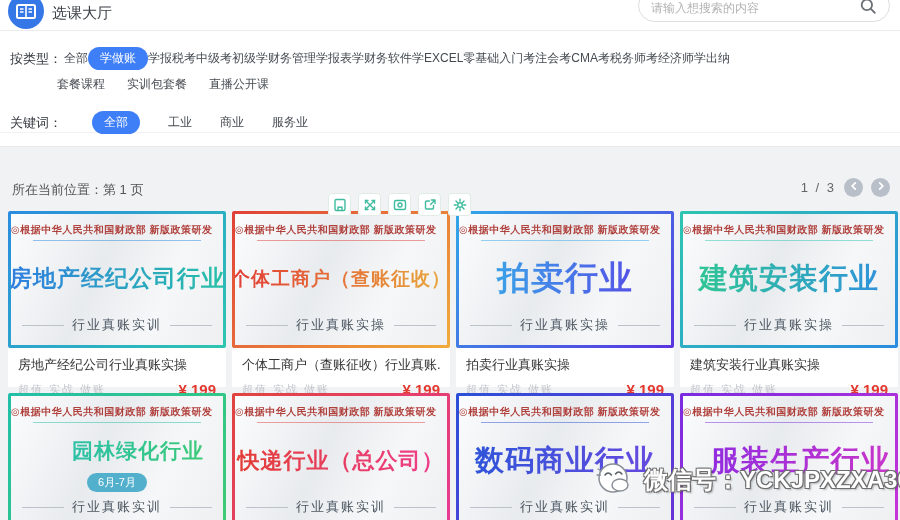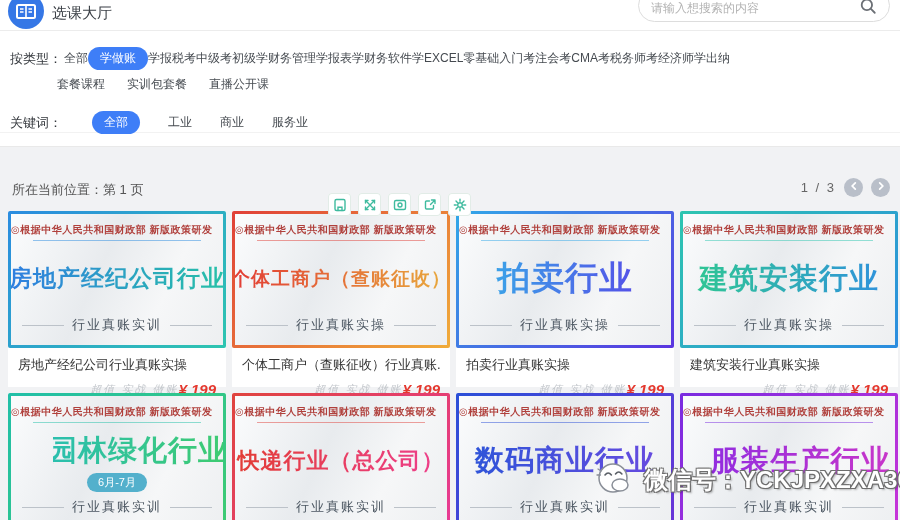--- a/index.html
+++ b/index.html
@@ -61,32 +61,32 @@
   .note-line { width:168px; height:1px; margin:3px auto 0; background:var(--bf); opacity:.5; }
   .btitle { flex:1; display:flex; align-items:center; justify-content:center;
             font-family:"DejaVu Serif","Liberation Serif",serif; font-weight:bold;
             letter-spacing:1px; white-space:nowrap;
             background:linear-gradient(90deg,var(--tf),var(--tt));
             -webkit-background-clip:text; background-clip:text; color:transparent; }
   .card:nth-child(1) .btitle { font-size:23px; }
   .card:nth-child(2) .btitle { font-size:19px; }
   .card:nth-child(3) .btitle { font-size:33px; }
   .card:nth-child(4) .btitle { font-size:29px; }
-  .card:nth-child(5) .btitle { font-size:29px;margin-left:42px; }
+  .card:nth-child(5) .btitle { font-size:21px;margin-left:42px; }
   .card:nth-child(6) .btitle { font-size:22px;text-decoration:underline; }
   .card:nth-child(7) .btitle { font-size:29px; }
   .card:nth-child(8) .btitle { font-size:29px;padding-left:23px; }
   .badge { align-self:center; font-size:11px; color:#fff; background:#53b0cc;
            padding:2px 11px; border-radius:10px; margin:-6px 0 6px; }
   .bsub { display:flex; align-items:center; justify-content:center; gap:8px;
           margin-bottom:11px; font-size:13px; color:#4a5560; letter-spacing:2px; }
   .dash { width:42px; height:1px; background:#bcc2c9; }
   .card-info { padding:8px 10px 0; }
   .cname { font-size:13px; color:#333; white-space:nowrap; overflow:hidden; }
-  .crow { display:flex; justify-content:flex-end; align-items:center; margin-top:7px;font-style:italic; }
+  .crow { display:flex; justify-content:space-between; align-items:center; margin-top:7px; }
   .ctags { font-size:11px; color:#c2c6cb; letter-spacing:2px; }
   .cprice { font-size:15px; font-weight:bold; color:#e5382e; }
   
   .watermark { position:absolute; left:594px; top:312px; display:flex; align-items:center;
                gap:6px; z-index:20; pointer-events:none; }
   .wm-text { font-size:24px; font-weight:bold; color:#fff; white-space:nowrap;
              text-shadow:-1px -1px 0 #6e6e6e, 1px -1px 0 #6e6e6e,
                          -1px 1px 0 #6e6e6e, 1px 1px 0 #6e6e6e, 2px 2px 2px rgba(0,0,0,.25); }
 </style>
 </head>

